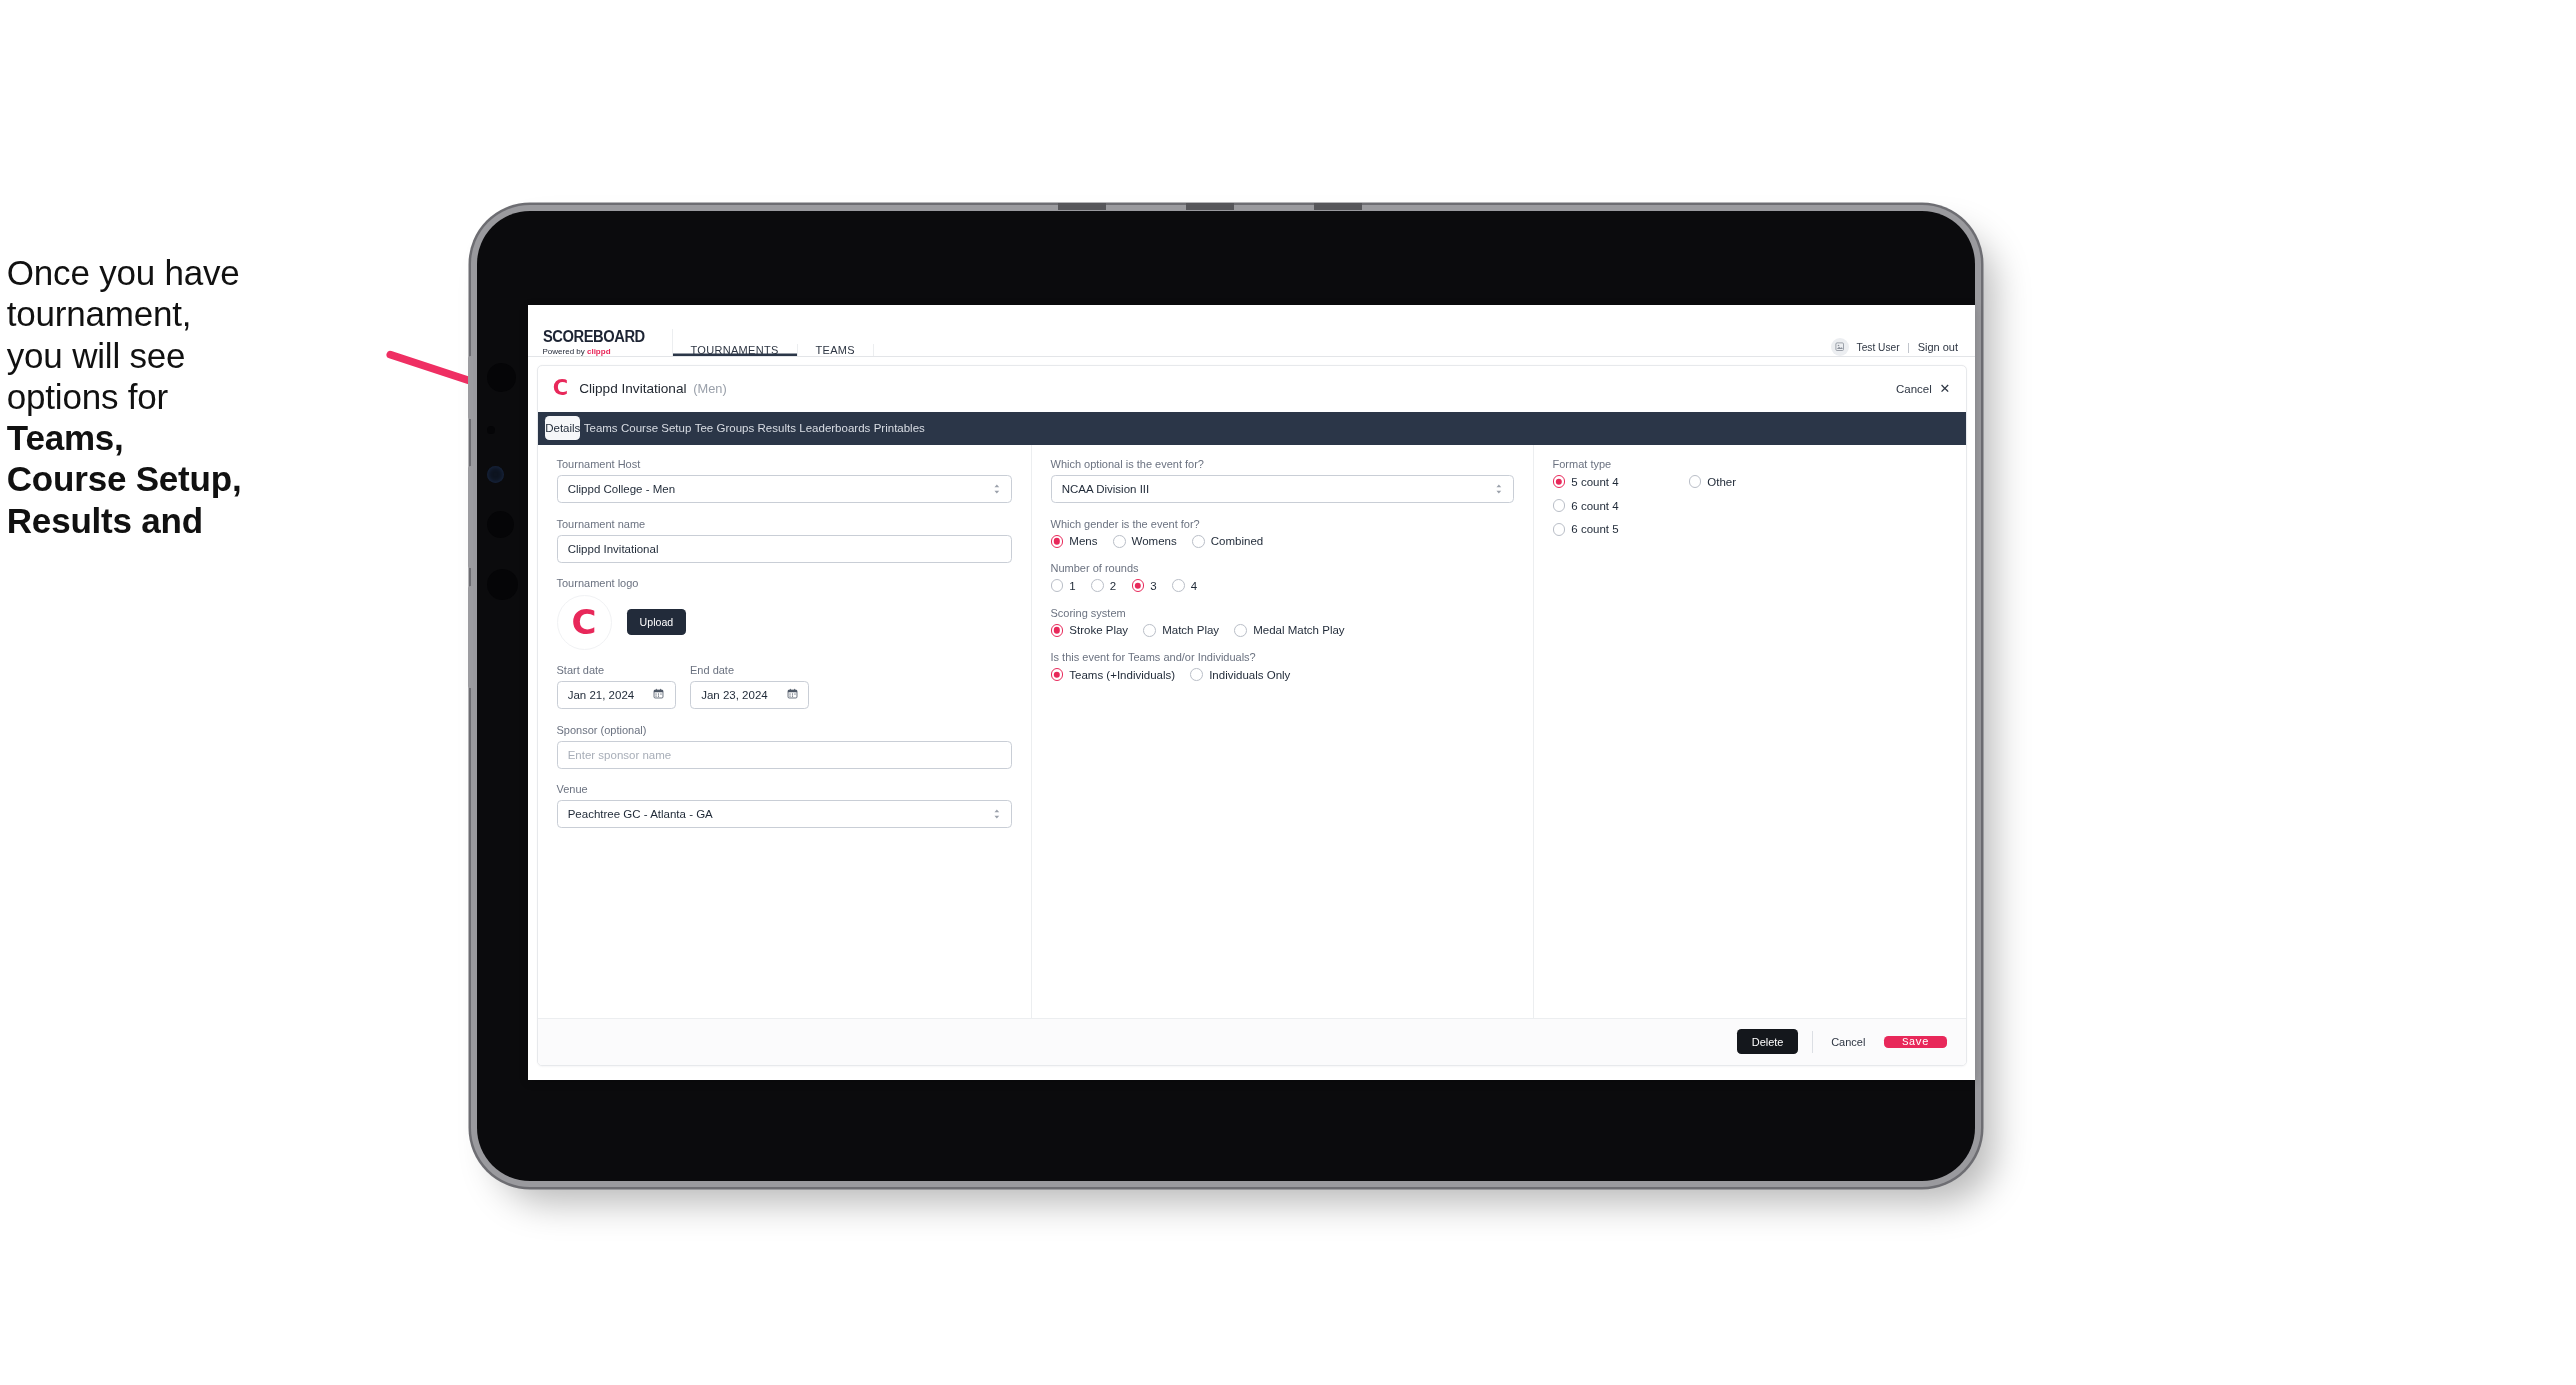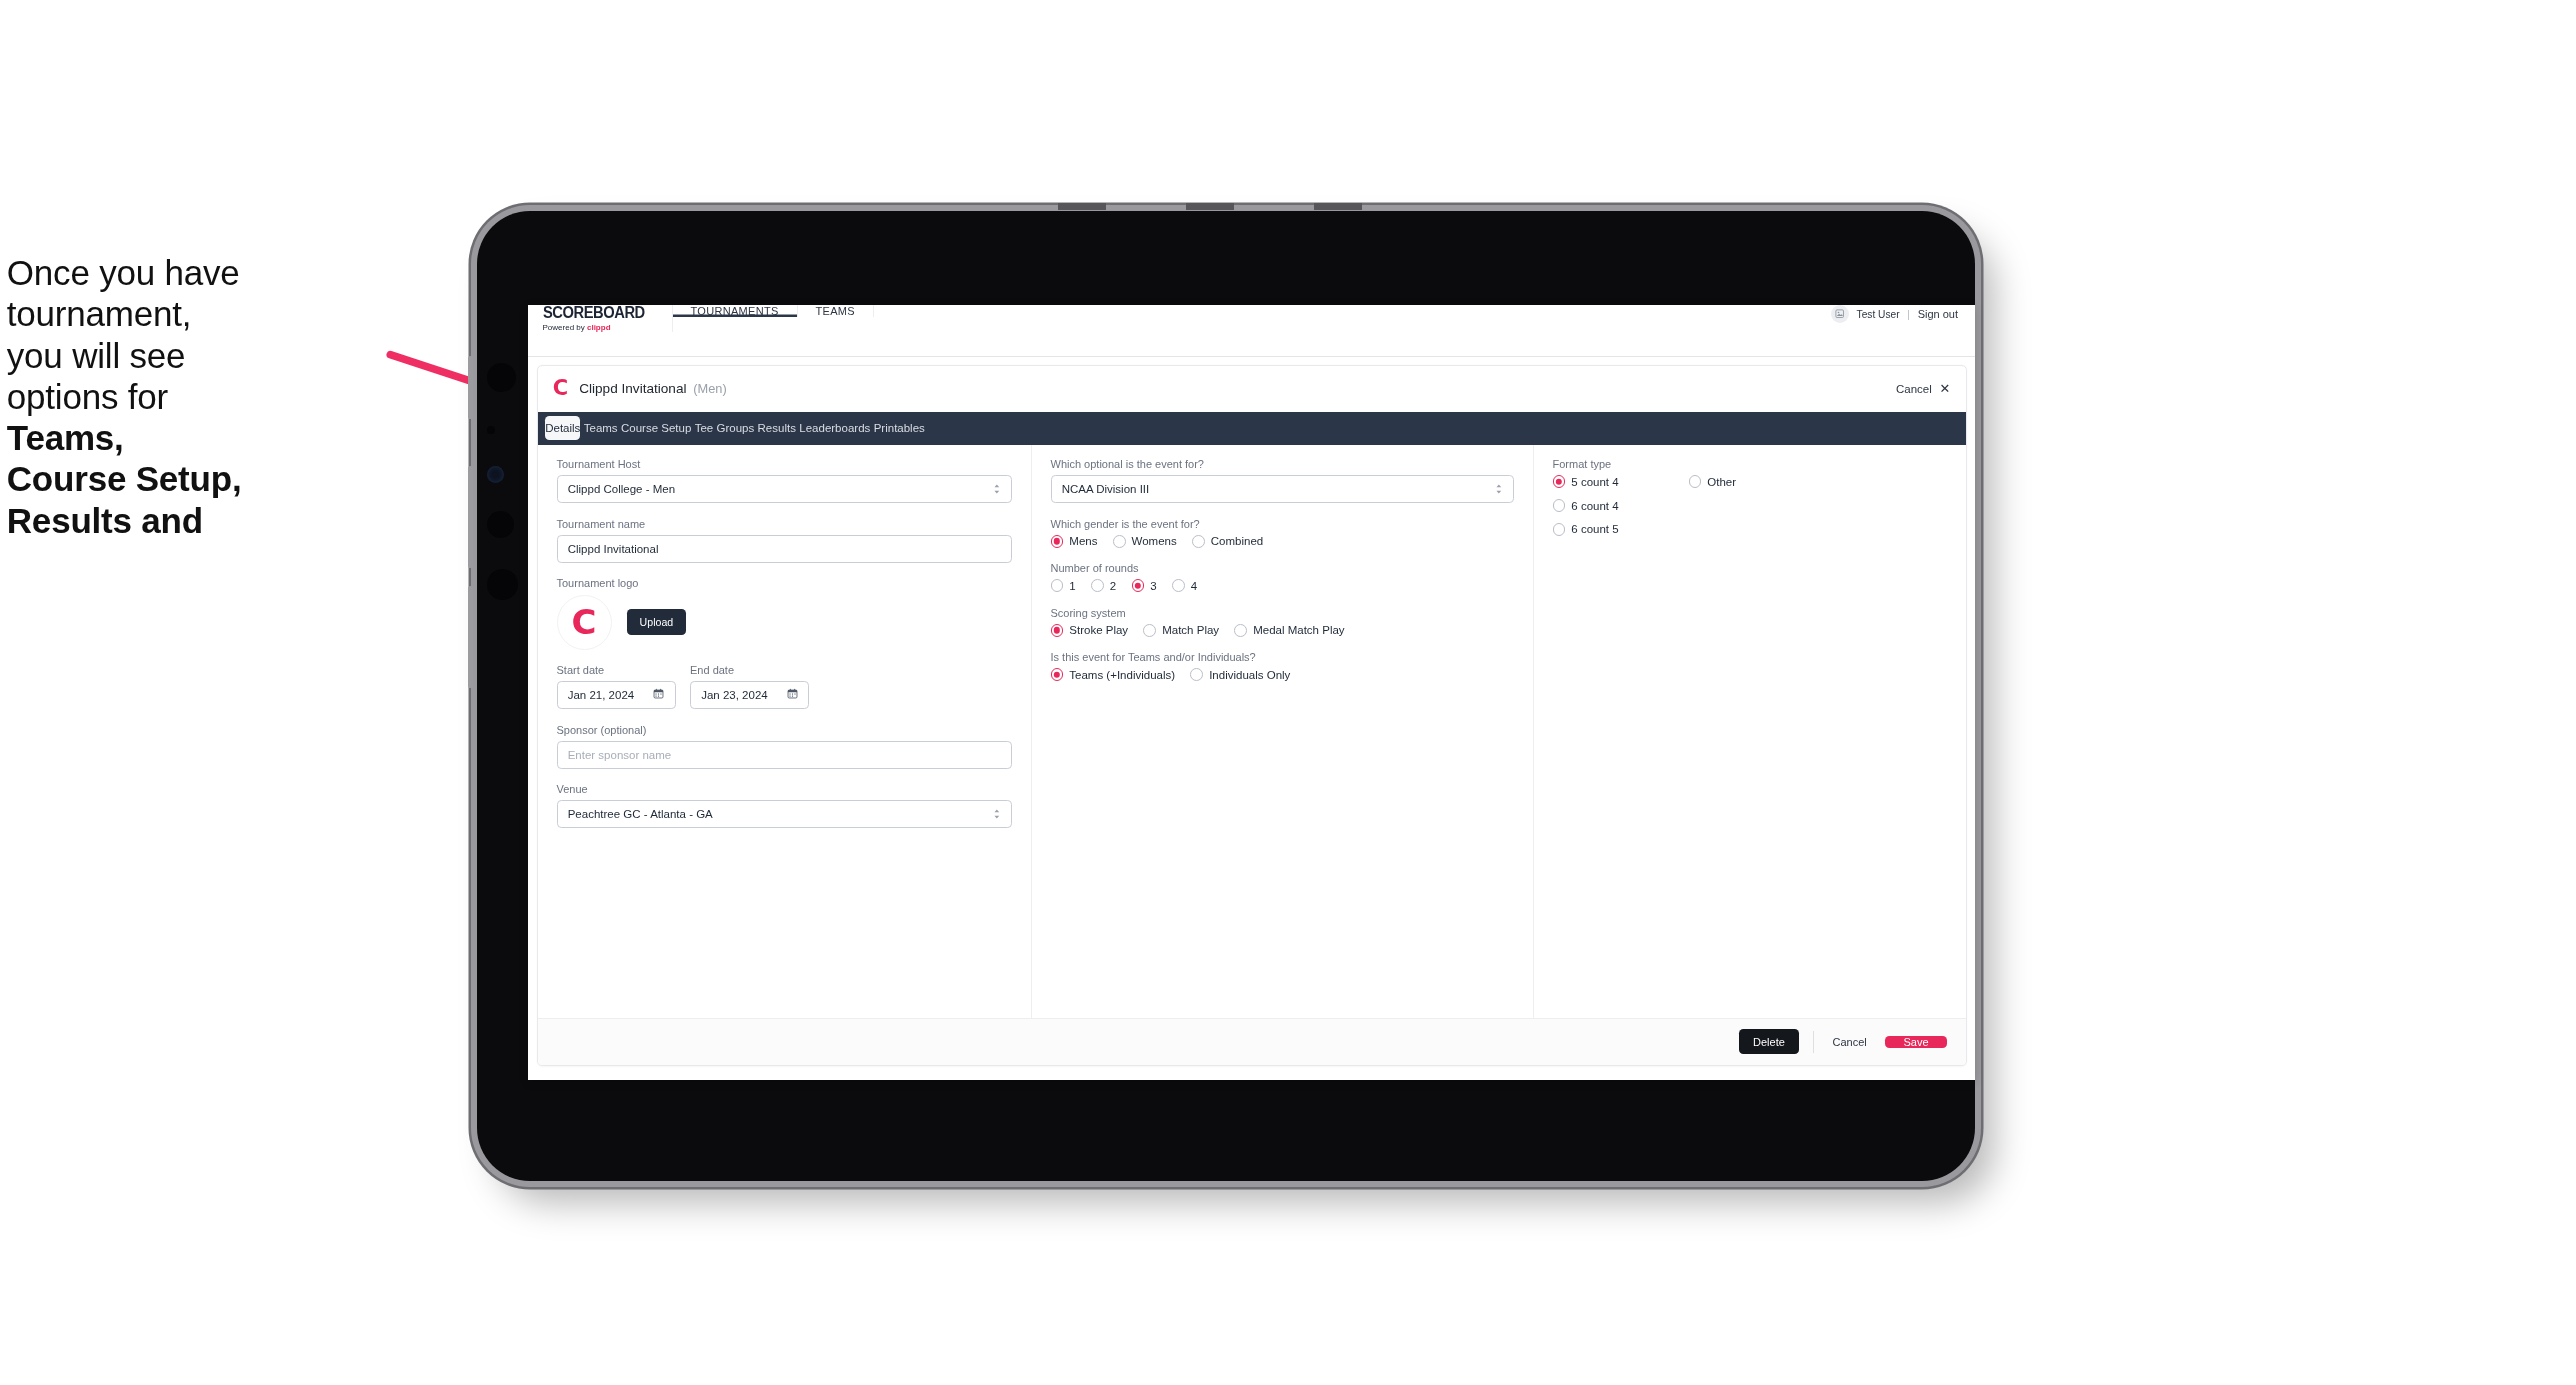--- a/index.html
+++ b/index.html
@@ -110,21 +110,21 @@
     background: #ffffff;
     overflow: hidden;
     box-shadow: 0 1.7px 8.5px rgba(0,0,0,0.18);
   }
 
   
   .topnav {
     height: 51px;
     background: #ffffff;
     display: flex;
-    align-items: flex-start;
+    align-items: flex-end;
     border-bottom: 0.9px solid #e3e5e8;
     position: relative;
   }
   .brand {
     width: 129px;
     padding-left: 14.5px;
     display: flex;
     flex-direction: column;
     justify-content: center;
     border-right: 0.9px solid #eceef0;
@@ -350,21 +350,21 @@
   .btn {
     font-size: 11px;
     border-radius: 4.3px;
     padding: 6.8px 14.5px;
     cursor: pointer;
     white-space: nowrap;
   }
   .btn-delete { background: #14171c; color: #ffffff; }
   .vline { width: 0.9px; height: 22px; background: #dcdfe4; }
   .btn-cancel { color: #2e3643; padding: 6.8px 5.1px; }
-  .btn-save { background: #e8285a; color: #ffffff; padding: 0 18px; }
+  .btn-save { background: #e8285a; color: #ffffff; padding: 0 18px; font-family: Liberation Mono, monospace; }
 </style>
 </head>
 <body>
 
 <div id="annotation">
   <span class="ln">Once you have</span>
   <span class="ln">tournament,</span>
   <span class="ln">you will see</span>
   <span class="ln">options for</span>
   <span class="ln"><b>Teams,</b></span>

